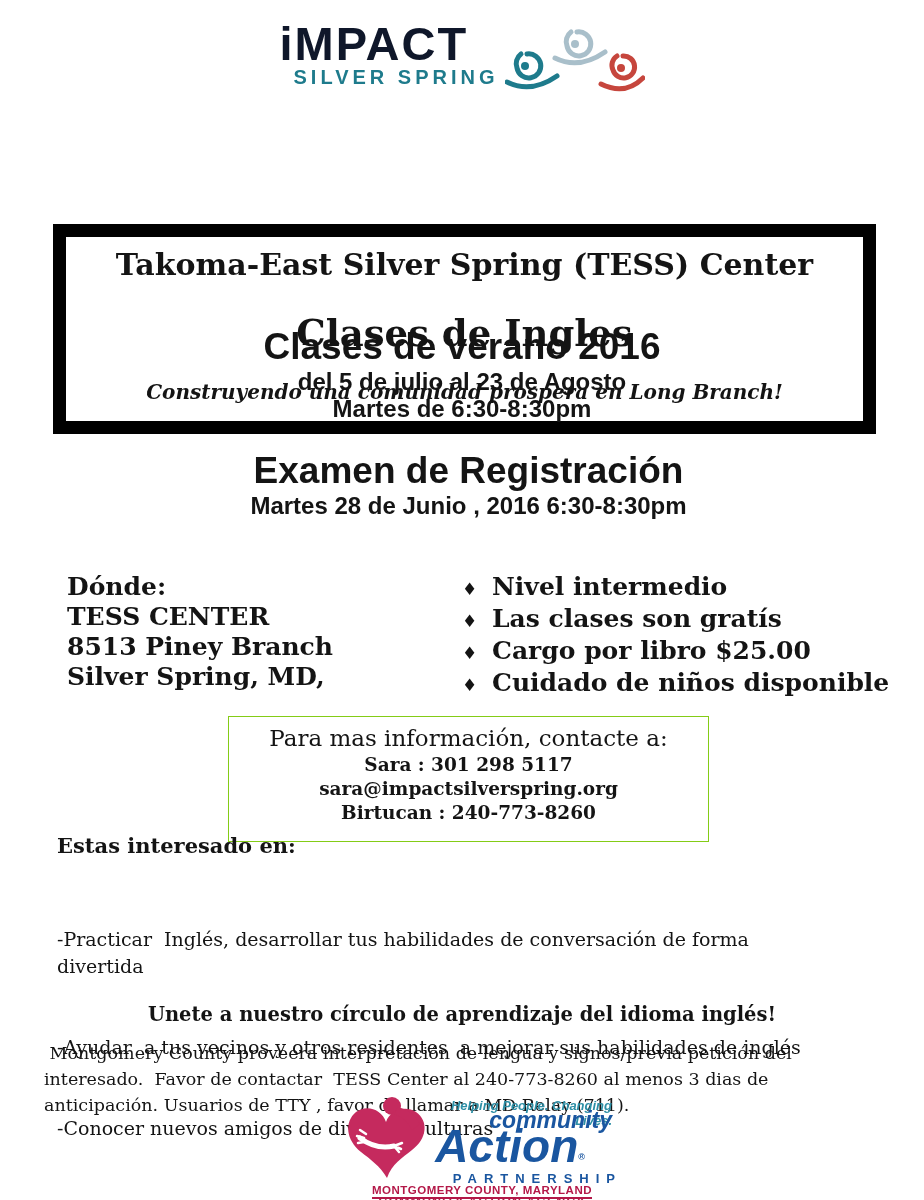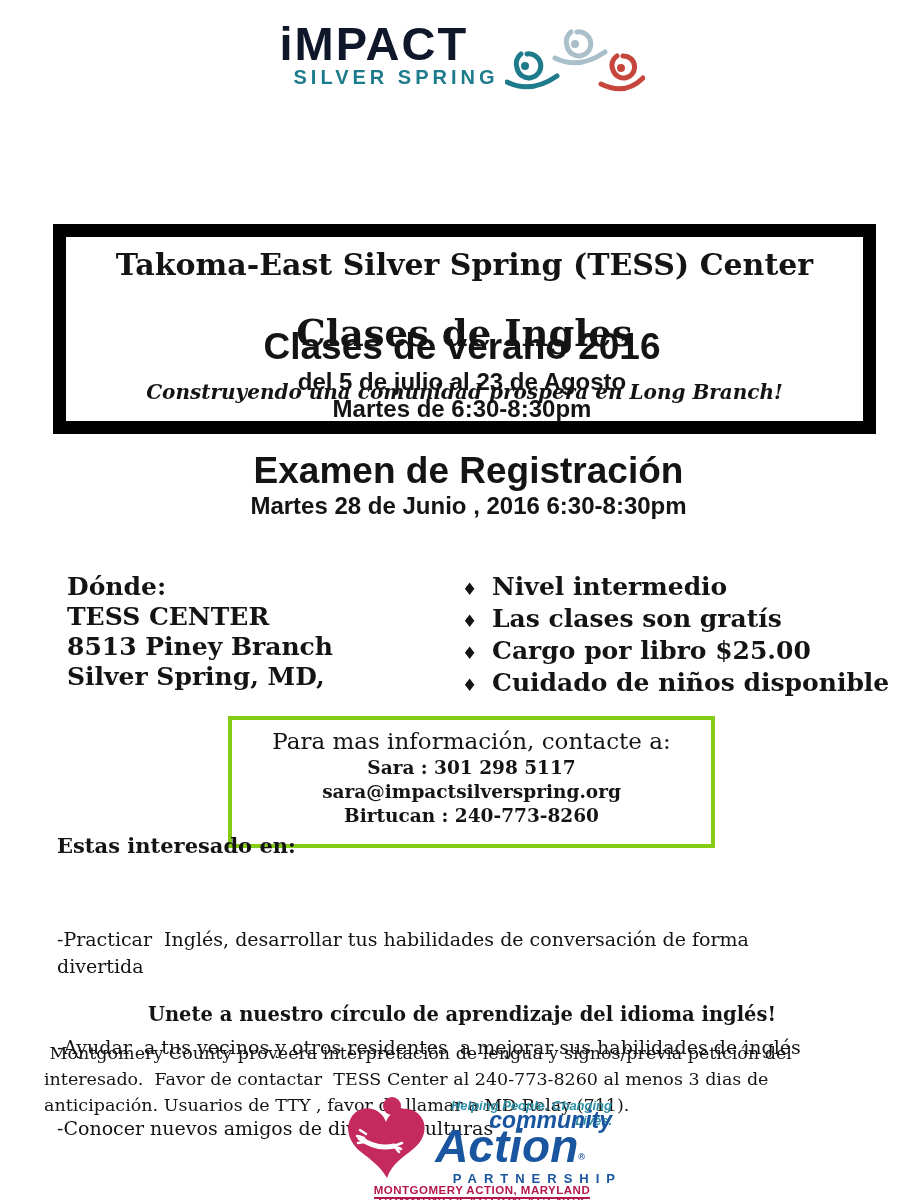--- a/index.html
+++ b/index.html
@@ -54,21 +54,21 @@
   .where-col{
     padding-left:67px;width:395px;box-sizing:content-box;
     font-size:25px;font-weight:bold;line-height:30px;
   }
   .feat-col{font-size:25px;font-weight:bold;line-height:30px;}
   .feat-item{display:flex;align-items:baseline;}
   .feat-bullet{font-size:17px;width:30px;text-align:left;}
   
   .contact-box{
     position:absolute;top:716px;left:228px;width:479px;
-    border:4px solid #84cc16;
+    border:1px solid #84cc16;
     text-align:center;
     padding:6px 0 16px 0;
   }
   .cb-title{font-size:23px;line-height:30px;}
   .cb-line{font-size:18.5px;font-weight:bold;line-height:24px;white-space:pre-wrap;}
   
   .interests-head{
     position:absolute;top:833px;left:57px;
     font-size:21px;font-weight:bold;
   }
@@ -230,20 +230,20 @@
         </g>
       </svg>
     </span>
     <div class="ca-tagline" style="color:#2d8fa6">Helping People. Changing Lives.</div>
     <div class="ca-community" style="color:#1a56a0">community</div>
     <div class="ca-action" style="color:#1a56a0">
       <span>Action</span><span class="ca-reg">®</span>
     </div>
     <div class="ca-partnership" style="color:#1a56a0">PARTNERSHIP</div>
     <div class="ca-red1" style="color:#b31848">
-      <span>MONTGOMERY ACTION, MARYLAND</span>
+      <span>MONTGOMERY COUNTY, MARYLAND</span>
     </div>
     <div class="ca-red2" style="color:#b31848">
       <span>COMMUNITY ACTION AGENCY</span>
     </div>
   </div>
 
 </div>
 
 </body></html>

